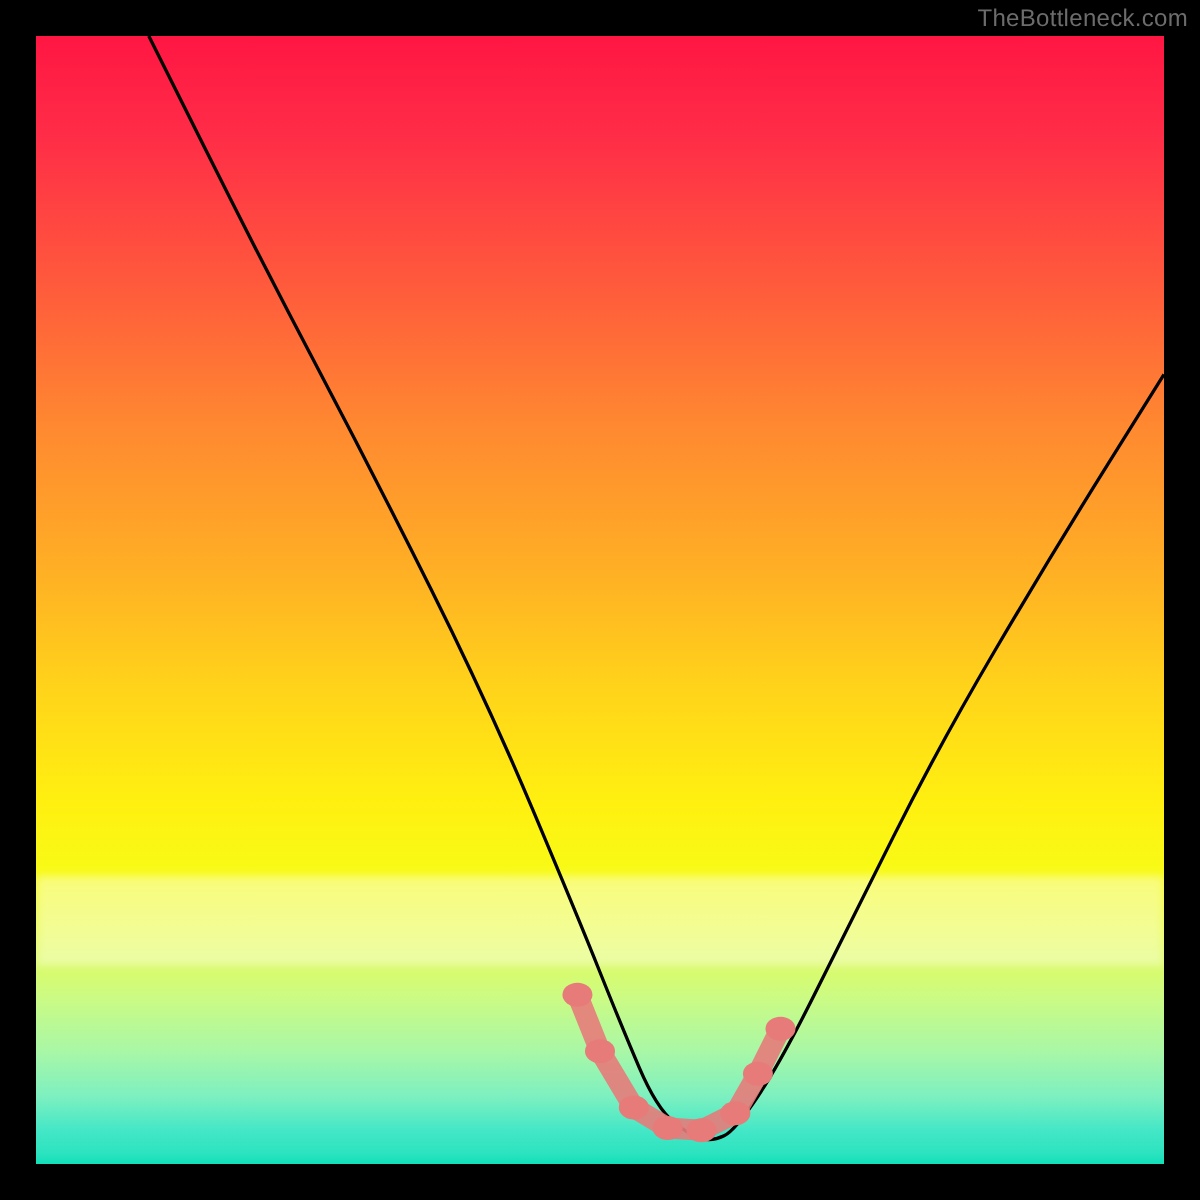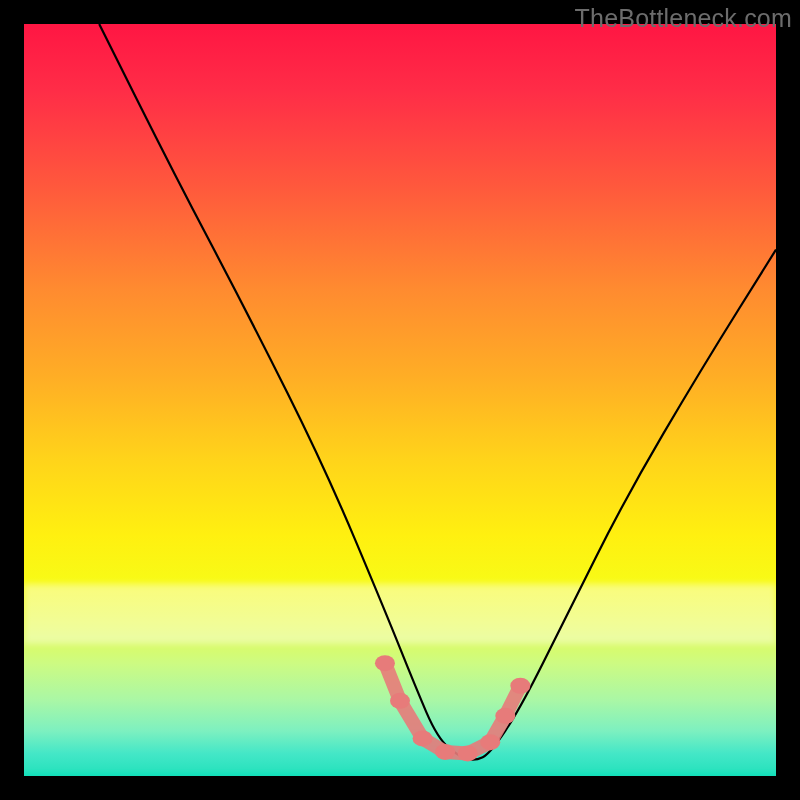--- a/index.html
+++ b/index.html
@@ -65,21 +65,21 @@
     left: 0;
     top: 0;
     width: 100%;
     height: 100%;
   }
   .watermark {
     position: absolute;
     top: 4px;
     right: 8px;
     color: #6c6c6c;
-    font-size: 25px;
+    font-size: 16px;
     font-weight: 500;
     letter-spacing: 0.2px;
     user-select: none;
     pointer-events: none;
   }
 </style>
 </head>
 <body>
 
 <div class="frame">

